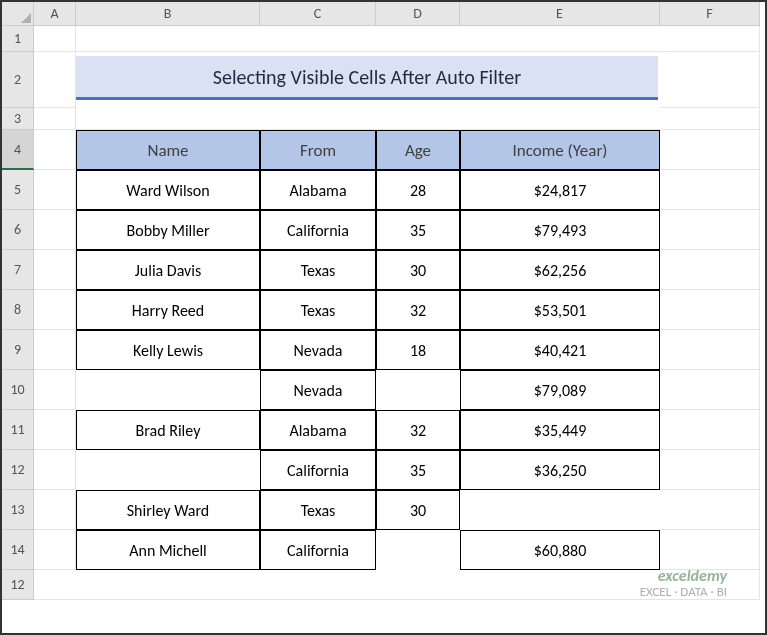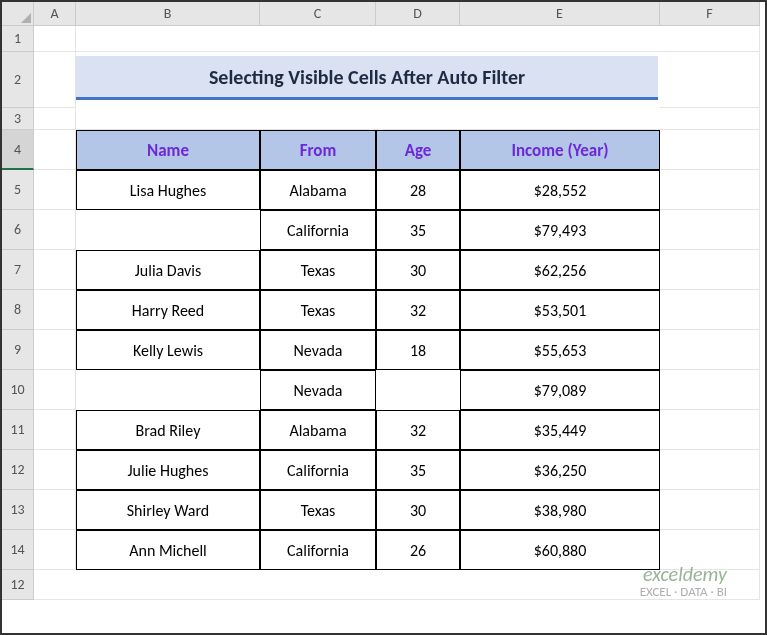--- a/index.html
+++ b/index.html
@@ -64,54 +64,54 @@
 }
 .title-band {
   grid-column: 3 / 7;
   grid-row: 3;
   background: #d9e1f2;
   border-bottom: 3px solid #4472c4;
   display: flex;
   align-items: center;
   justify-content: center;
   font-size: 20px;
-  font-weight: bold;
+  font-weight: normal;
   color: #1f2a44;
   margin: 4px 2px 8px 0;
 }
 .tbl-header {
   background: #b4c6e7;
   border: 1px solid #000;
-  font-weight: bold;
+  font-weight: normal;
   font-size: 17px;
   display: flex;
   align-items: center;
   justify-content: center;
-  color: #6d28d9;
+  color: #404040;
 }
 .tbl-cell {
   border: 1px solid #000;
   font-size: 16px;
   display: flex;
   align-items: center;
   justify-content: center;
   color: #000;
   background: #fff;
 }
 .watermark {
   position: absolute;
   right: 38px;
   bottom: 34px;
   font-size: 13px;
   color: rgba(120,120,120,0.6);
   text-align: right;
   line-height: 1.1;
   pointer-events: none;
 }
-.watermark .brand { font-size: 20px; font-style: italic; color: rgba(80,130,80,0.6); font-weight:normal;}
+.watermark .brand { font-size: 16px; font-style: italic; color: rgba(80,130,80,0.6); font-weight:bold;}
 </style>
 </head>
 <body>
 
 <div class="sheet">
   <div class="corner" style="grid-column:1;grid-row:1"></div>
 
   <div class="col-header" style="grid-column:2;grid-row:1">A</div>
   <div class="col-header" style="grid-column:3;grid-row:1">B</div>
   <div class="col-header" style="grid-column:4;grid-row:1">C</div>
@@ -145,27 +145,28 @@
   <div class="title-band">Selecting Visible Cells After Auto Filter</div>
 
   <div class="cell" style="grid-column:2;grid-row:5"></div>
   <div class="tbl-header" style="grid-column:3;grid-row:5">Name</div>
   <div class="tbl-header" style="grid-column:4;grid-row:5">From</div>
   <div class="tbl-header" style="grid-column:5;grid-row:5">Age</div>
   <div class="tbl-header" style="grid-column:6;grid-row:5">Income (Year)</div>
   <div class="cell" style="grid-column:7;grid-row:5"></div>
 
   <div class="cell" style="grid-column:2;grid-row:6"></div>
-  <div class="tbl-cell" style="grid-column:3;grid-row:6">Lisa Hughes</div>
+  <div class="tbl-cell" style="grid-column:3;grid-row:6">Ward Wilson</div>
   <div class="tbl-cell" style="grid-column:4;grid-row:6">Alabama</div>
   <div class="tbl-cell" style="grid-column:5;grid-row:6">28</div>
-  <div class="tbl-cell" style="grid-column:6;grid-row:6">$28,552</div>
+  <div class="tbl-cell" style="grid-column:6;grid-row:6">$24,817</div>
   <div class="cell" style="grid-column:7;grid-row:6"></div>
 
   <div class="cell" style="grid-column:2;grid-row:7"></div>
+  <div class="tbl-cell" style="grid-column:3;grid-row:7">Bobby Miller</div>
   <div class="tbl-cell" style="grid-column:4;grid-row:7">California</div>
   <div class="tbl-cell" style="grid-column:5;grid-row:7">35</div>
   <div class="tbl-cell" style="grid-column:6;grid-row:7">$79,493</div>
   <div class="cell" style="grid-column:7;grid-row:7"></div>
 
   <div class="cell" style="grid-column:2;grid-row:8"></div>
   <div class="tbl-cell" style="grid-column:3;grid-row:8">Julia Davis</div>
   <div class="tbl-cell" style="grid-column:4;grid-row:8">Texas</div>
   <div class="tbl-cell" style="grid-column:5;grid-row:8">30</div>
   <div class="tbl-cell" style="grid-column:6;grid-row:8">$62,256</div>
@@ -175,53 +176,50 @@
   <div class="tbl-cell" style="grid-column:3;grid-row:9">Harry Reed</div>
   <div class="tbl-cell" style="grid-column:4;grid-row:9">Texas</div>
   <div class="tbl-cell" style="grid-column:5;grid-row:9">32</div>
   <div class="tbl-cell" style="grid-column:6;grid-row:9">$53,501</div>
   <div class="cell" style="grid-column:7;grid-row:9"></div>
 
   <div class="cell" style="grid-column:2;grid-row:10"></div>
   <div class="tbl-cell" style="grid-column:3;grid-row:10">Kelly Lewis</div>
   <div class="tbl-cell" style="grid-column:4;grid-row:10">Nevada</div>
   <div class="tbl-cell" style="grid-column:5;grid-row:10">18</div>
-  <div class="tbl-cell" style="grid-column:6;grid-row:10">$55,653</div>
+  <div class="tbl-cell" style="grid-column:6;grid-row:10">$40,421</div>
   <div class="cell" style="grid-column:7;grid-row:10"></div>
 
   <div class="cell" style="grid-column:2;grid-row:11"></div>
   <div class="tbl-cell" style="grid-column:4;grid-row:11">Nevada</div>
   <div class="tbl-cell" style="grid-column:6;grid-row:11">$79,089</div>
   <div class="cell" style="grid-column:7;grid-row:11"></div>
 
   <div class="cell" style="grid-column:2;grid-row:12"></div>
   <div class="tbl-cell" style="grid-column:3;grid-row:12">Brad Riley</div>
   <div class="tbl-cell" style="grid-column:4;grid-row:12">Alabama</div>
   <div class="tbl-cell" style="grid-column:5;grid-row:12">32</div>
   <div class="tbl-cell" style="grid-column:6;grid-row:12">$35,449</div>
   <div class="cell" style="grid-column:7;grid-row:12"></div>
 
   <div class="cell" style="grid-column:2;grid-row:13"></div>
-  <div class="tbl-cell" style="grid-column:3;grid-row:13">Julie Hughes</div>
   <div class="tbl-cell" style="grid-column:4;grid-row:13">California</div>
   <div class="tbl-cell" style="grid-column:5;grid-row:13">35</div>
   <div class="tbl-cell" style="grid-column:6;grid-row:13">$36,250</div>
   <div class="cell" style="grid-column:7;grid-row:13"></div>
 
   <div class="cell" style="grid-column:2;grid-row:14"></div>
   <div class="tbl-cell" style="grid-column:3;grid-row:14">Shirley Ward</div>
   <div class="tbl-cell" style="grid-column:4;grid-row:14">Texas</div>
   <div class="tbl-cell" style="grid-column:5;grid-row:14">30</div>
-  <div class="tbl-cell" style="grid-column:6;grid-row:14">$38,980</div>
   <div class="cell" style="grid-column:7;grid-row:14"></div>
 
   <div class="cell" style="grid-column:2;grid-row:15"></div>
   <div class="tbl-cell" style="grid-column:3;grid-row:15">Ann Michell</div>
   <div class="tbl-cell" style="grid-column:4;grid-row:15">California</div>
-  <div class="tbl-cell" style="grid-column:5;grid-row:15">26</div>
   <div class="tbl-cell" style="grid-column:6;grid-row:15">$60,880</div>
   <div class="cell" style="grid-column:7;grid-row:15"></div>
 
   <div class="cell" style="grid-column:2/8;grid-row:16"></div>
 </div>
 
 <div class="watermark">
   <span class="brand">exceldemy</span><br>
   <span>EXCEL · DATA · BI</span>
 </div>

